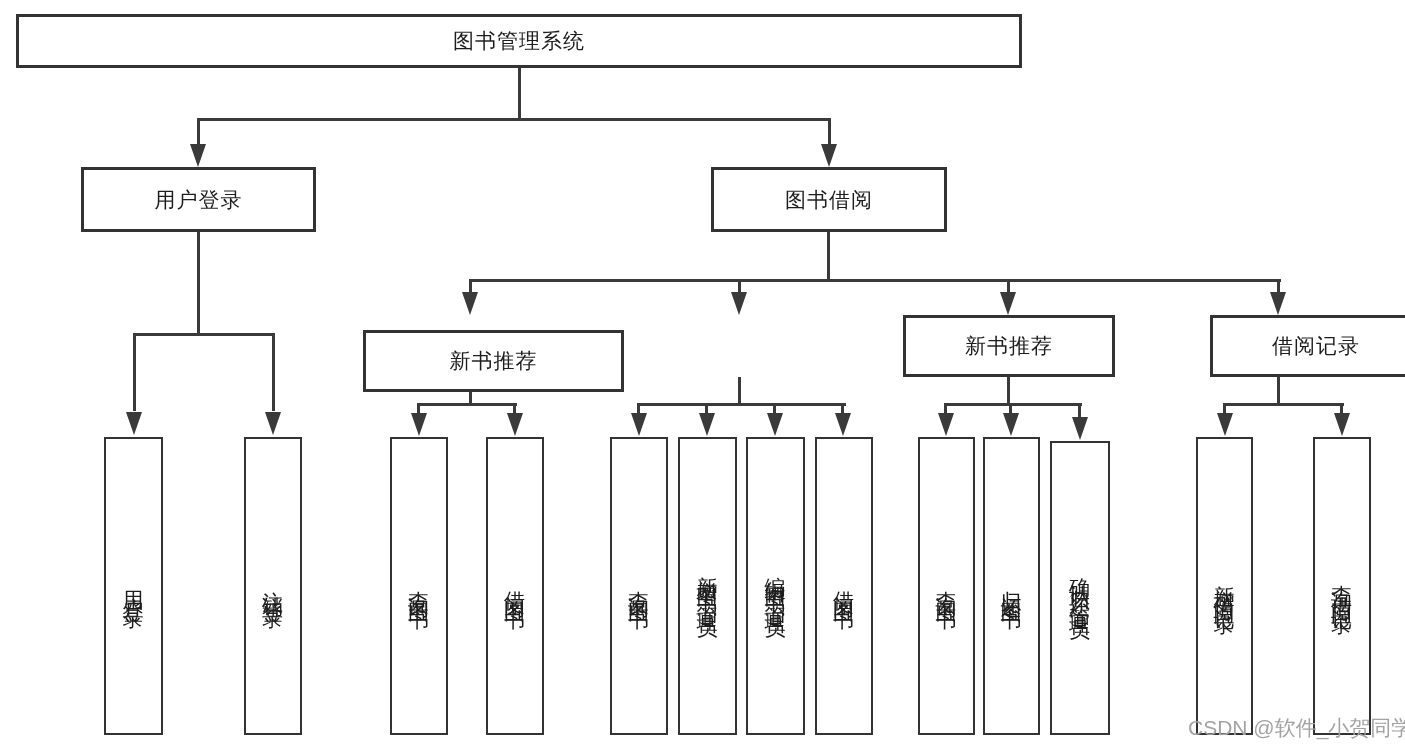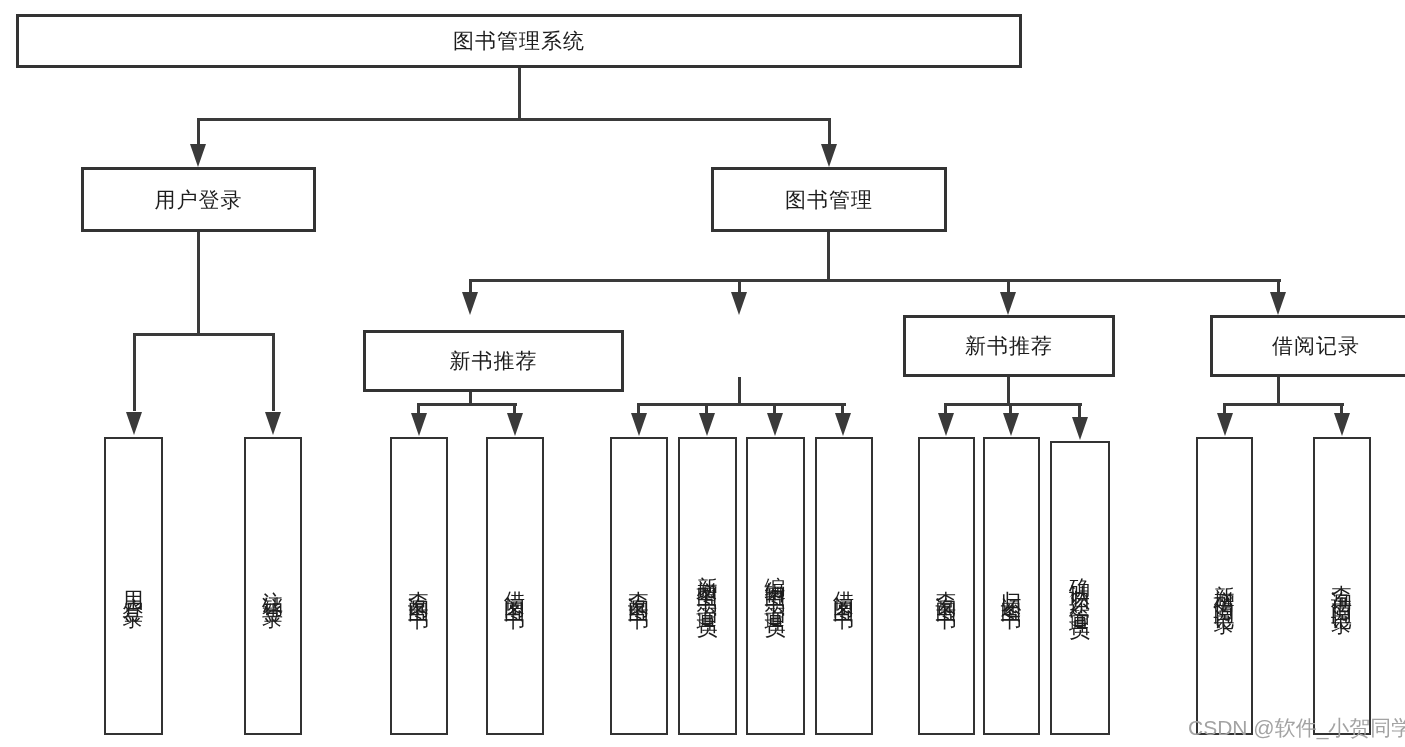--- a/index.html
+++ b/index.html
@@ -41,21 +41,21 @@
   <i class="l" style="left:197px;top:118px;width:634px;height:3px"></i>
   <i class="l" style="left:197px;top:118px;width:3px;height:32px"></i>
   <i class="ah" style="left:190px;top:144px"></i>
   <i class="l" style="left:828px;top:118px;width:3px;height:32px"></i>
   <i class="ah" style="left:821px;top:144px"></i>
 
   <div class="hbox" style="left:81px;top:167px;width:235px;height:65px">
     <span>用户登录</span>
   </div>
   <div class="hbox" style="left:711px;top:167px;width:236px;height:65px">
-    <span>图书管理</span>
+    <span>图书借阅</span>
   </div>
 
   <i class="l" style="left:197px;top:232px;width:3px;height:104px"></i>
   <i class="l" style="left:133px;top:333px;width:142px;height:3px"></i>
   <i class="l" style="left:133px;top:333px;width:3px;height:78px"></i>
   <i class="ah" style="left:126px;top:412px"></i>
   <i class="l" style="left:272px;top:333px;width:3px;height:78px"></i>
   <i class="ah" style="left:265px;top:412px"></i>
 
   <i class="l" style="left:827px;top:232px;width:3px;height:48px"></i>

